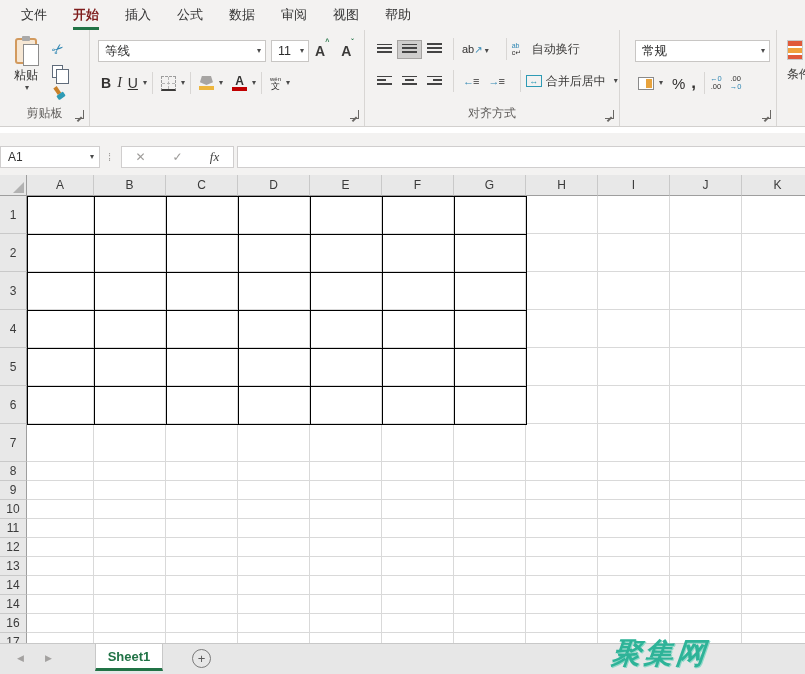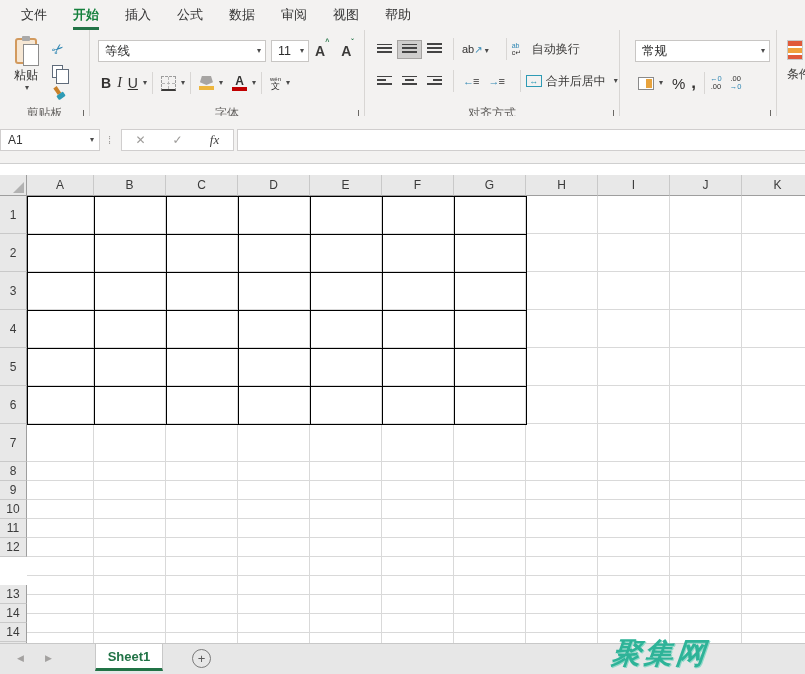--- a/index.html
+++ b/index.html
@@ -2,21 +2,21 @@
 <html><head>
 <meta charset="utf-8">
 <style>
   * { margin:0; padding:0; box-sizing:border-box; }
   html,body { width:805px; height:674px; overflow:hidden; }
   body { font-family:"Liberation Sans", sans-serif; background:#fff; position:relative; color:#3b3a39; }
 
   
   .menubar { position:absolute; top:0; left:0; width:805px; height:30px; background:#f3f2f1; display:flex; align-items:stretch; padding-left:8px; }
   .menu-tab { padding:0 13px; font-size:13px; color:#333; display:flex; align-items:center; position:relative; cursor:default; }
-  .menu-tab.active { font-weight:bold; color:#15803d; }
+  .menu-tab.active { font-weight:bold; color:#7f1d1d; }
   .menu-tab.active::after { content:""; position:absolute; left:13px; right:13px; bottom:0; height:3px; background:#217346; }
 
   
   .ribbon { position:absolute; top:30px; left:0; width:805px; height:97px; background:#f3f2f1; border-bottom:1px solid #d2d0ce; display:flex; }
   .rgroup { position:relative; height:100%; border-right:1px solid #d8d6d4; flex:none; }
   .rgroup-label { position:absolute; bottom:4px; left:0; right:0; text-align:center; font-size:12px; color:#605e5c; white-space:nowrap; }
   .launcher { position:absolute; right:5px; bottom:7px; width:9px; height:9px; border-right:1.5px solid #6a6865; border-bottom:1.5px solid #6a6865; }
   .launcher::before { content:""; position:absolute; right:1px; bottom:1px; width:6px; height:1.5px; background:#6a6865; transform:rotate(-45deg); transform-origin:right bottom; }
   .chev { font-size:8px; color:#4a4a4a; line-height:1; margin-left:2px; }
 
@@ -87,21 +87,21 @@
   .comma { font-size:17px; font-weight:bold; color:#323130; line-height:10px; }
   .dec { display:flex; flex-direction:column; font-size:7.5px; line-height:8px; color:#323130; text-align:center; cursor:pointer; }
   .dec .bl { color:#2f86b3; }
 
   
   .g-cond { flex:1; border-right:none; padding:10px 0 22px 10px; overflow:hidden; }
   .cond-ic { width:16px; height:20px; border:1px solid #c9c9c9; background:linear-gradient(#e05a3a 0 5px,#fff 5px 7px,#f0a23c 7px 12px,#fff 12px 14px,#e05a3a 14px 19px); }
   .cond-lbl { font-size:12px; color:#3b3a39; margin-top:6px; white-space:nowrap; }
 
   
-  .fbar { position:absolute; top:116px; left:0; width:805px; height:48px; background:#f3f2f1; display:flex; align-items:center; border-bottom:1px solid #cfcfcf; }
+  .fbar { position:absolute; top:133px; left:0; width:805px; height:48px; background:#f3f2f1; display:flex; align-items:center; border-bottom:1px solid #cfcfcf; }
   .namebox { width:100px; height:22px; background:#fff; border:1px solid #d0cece; display:flex; align-items:center; font-size:12px; color:#333; padding:0 5px 0 7px; }
   .namebox .chev { margin-left:auto; }
   .dots { color:#a19f9d; font-size:11px; letter-spacing:0; margin:0 10px 0 8px; cursor:col-resize; }
   .fx-box { width:113px; height:22px; background:#fff; border:1px solid #d0cece; display:flex; }
   .fx-btn { flex:1; display:flex; align-items:center; justify-content:center; font-size:12px; color:#9d9b99; cursor:pointer; }
   .fx-btn.fx { color:#444; font-style:italic; font-family:"Liberation Serif",serif; font-size:13px; }
   .finput { flex:1; height:22px; background:#fff; border:1px solid #d0cece; margin-left:3px; border-right:none; }
 
   
   .sheet { position:absolute; top:175px; left:0; width:805px; height:468px; background:#fff; overflow:hidden; }
@@ -205,21 +205,20 @@
       <span class="chev">▾</span>
       <span class="sepv"></span>
       <span class="fbtn">
         <span class="phon">
             <span class="p1">wén</span>
             <span class="p2">文</span>
           </span>
       </span>
       <span class="chev">▾</span>
     </div>
-    <div class="rgroup-label">字体</div>
     <span class="launcher"></span>
   </div>
 
   <div class="rgroup g-align">
     <div class="row1">
       <span class="abtn">
           <span class="lns v-top">
             <i></i>
             <i></i>
             <i></i>
@@ -351,21 +350,21 @@
       <div class="row-h" style="height: 38px;">3</div>
       <div class="row-h" style="height: 38px;">4</div>
       <div class="row-h" style="height: 38px;">5</div>
       <div class="row-h" style="height: 38px;">6</div>
       <div class="row-h" style="height: 38px;">7</div>
       <div class="row-h" style="height: 19px;">8</div>
       <div class="row-h" style="height: 19px;">9</div>
       <div class="row-h" style="height: 19px;">10</div>
       <div class="row-h" style="height: 19px;">11</div>
       <div class="row-h" style="height: 19px;">12</div>
-      <div class="row-h" style="height: 19px; margin-top: 28px;">13</div>
+      <div class="row-h" style="height: 19px;">13</div>
       <div class="row-h" style="height: 19px;">14</div>
       <div class="row-h" style="height: 19px;">14</div>
       <div class="row-h" style="height: 19px;">16</div>
       <div class="row-h" style="height: 19px;">17</div>
     </div>
   <div class="cells" id="cells">
       <div class="cell-row" style="height: 38px;">
         <div class="cell" style="width: 67px;"></div>
         <div class="cell" style="width: 72px;"></div>
         <div class="cell" style="width: 72px;"></div>

